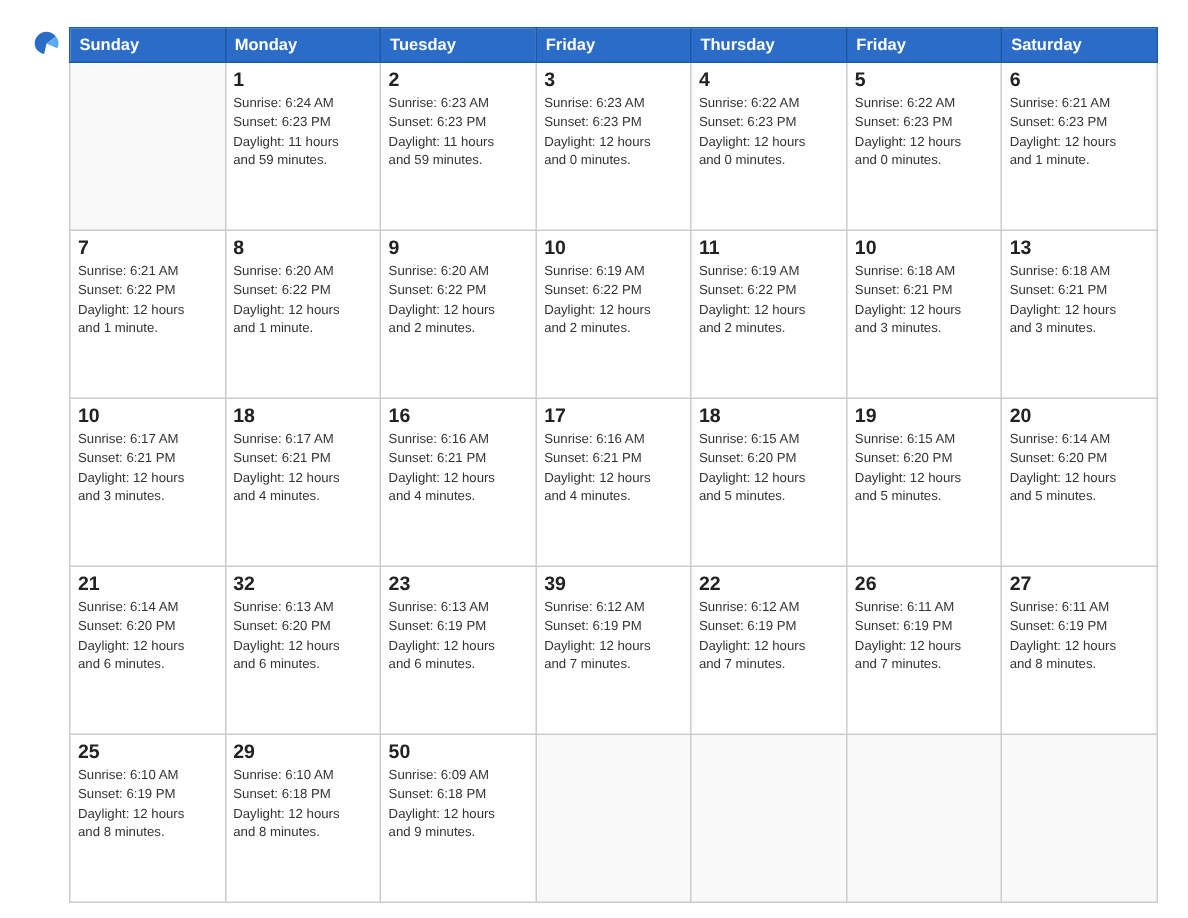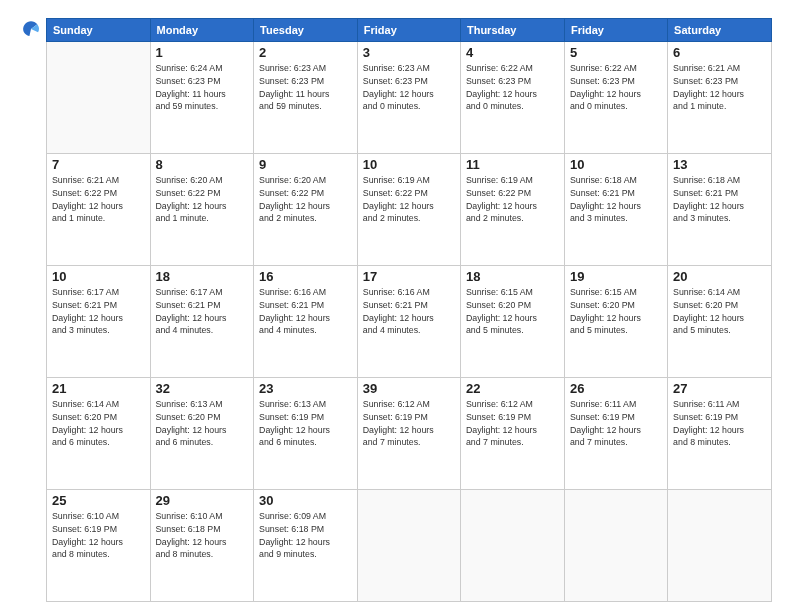--- a/index.html
+++ b/index.html
@@ -329,21 +329,21 @@
 and 8 minutes.</div>
           </td>
           <td>
             <span class="day-num">29</span>
             <div class="day-info" style="white-space: pre-line;">Sunrise: 6:10 AM
 Sunset: 6:18 PM
 Daylight: 12 hours
 and 8 minutes.</div>
           </td>
           <td>
-            <span class="day-num">30</span>
+            <span class="day-num">50</span>
             <div class="day-info" style="white-space: pre-line;">Sunrise: 6:09 AM
 Sunset: 6:18 PM
 Daylight: 12 hours
 and 9 minutes.</div>
           </td>
           <td class="empty"></td>
           <td class="empty"></td>
           <td class="empty"></td>
           <td class="empty"></td>
         </tr>

